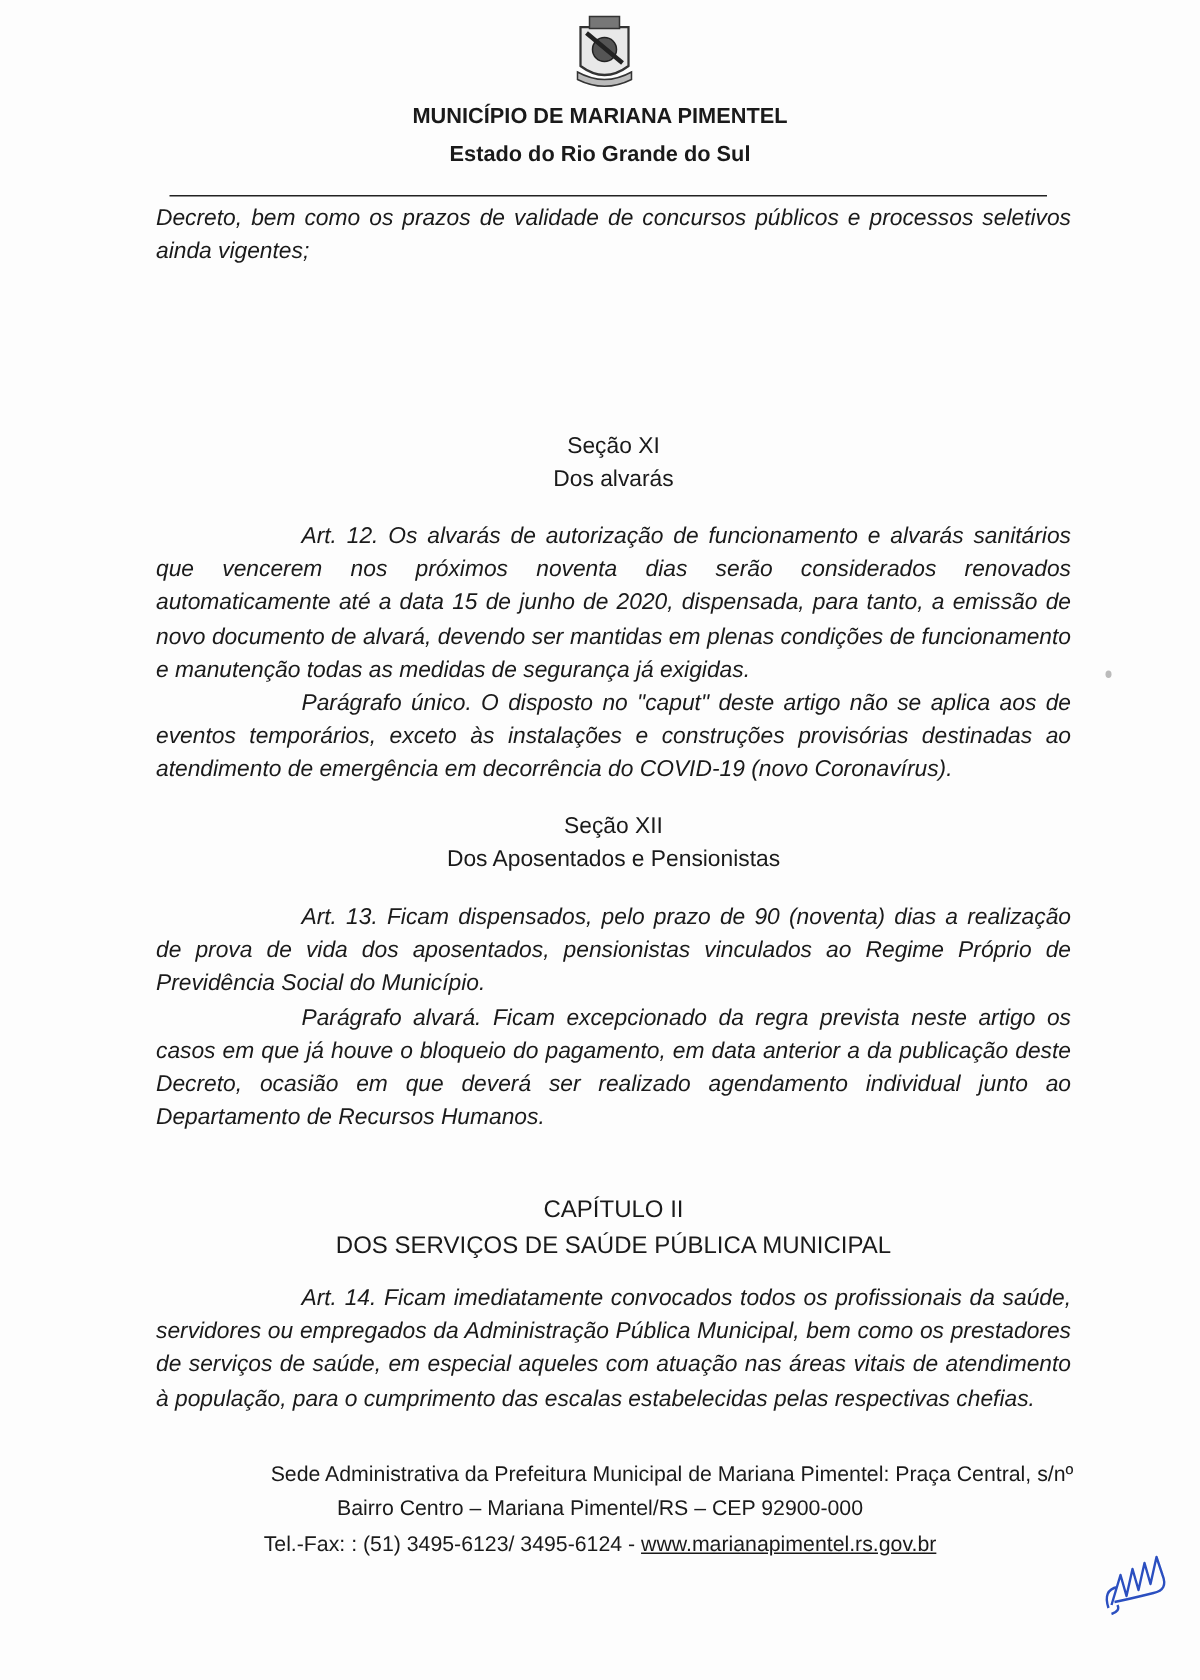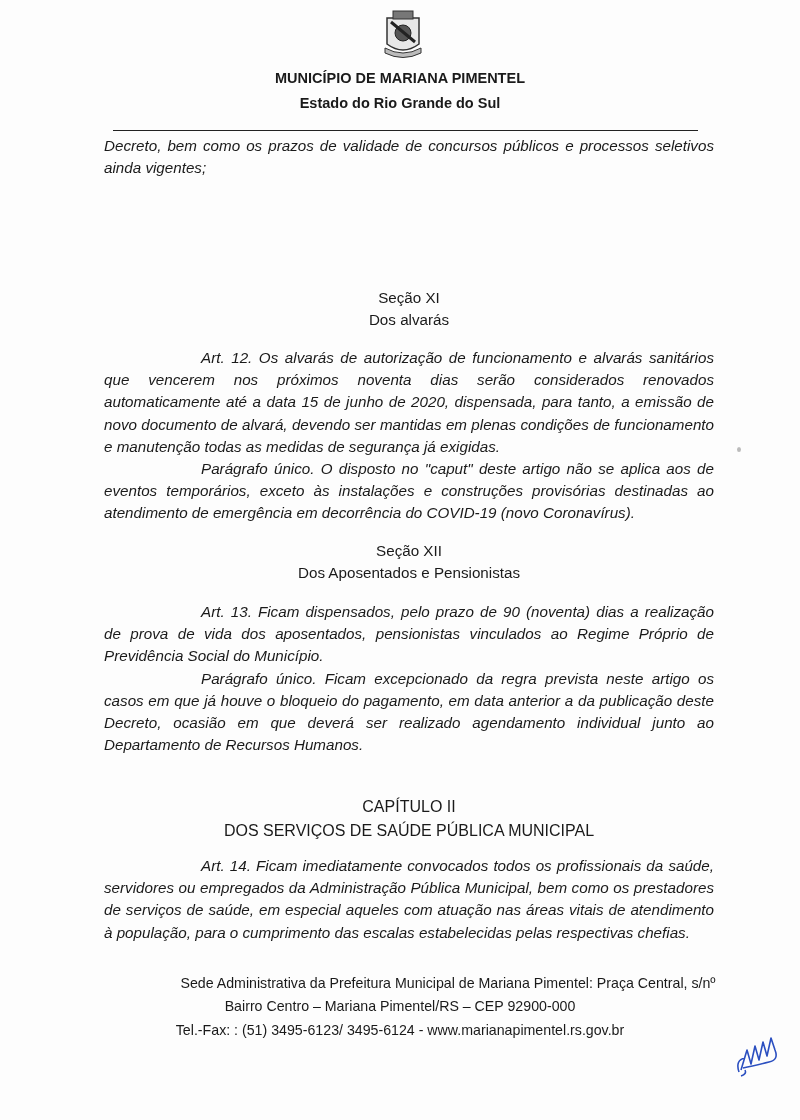--- a/index.html
+++ b/index.html
@@ -13,21 +13,21 @@
   .hdr2 { top: 95px; }
   .rule { position: absolute; left: 113px; top: 130px; width: 585px; height: 0; border-top: 1.5px solid #222; }
   .body { position: absolute; left: 104px; width: 610px; font-size: 15.2px; line-height: 22.2px; text-align: justify; }
   .p { margin: 0; font-style: italic; }
   .ind { text-indent: 97px; }
   .center { text-align: center; }
   .footer { position: absolute; left: 0; width: 800px; text-align: center; font-size: 14.2px; }
   .f1 { top: 975px; padding-left: 48px; }
   .f2 { top: 998px; }
   .f3 { top: 1022px; }
-  .link { color: #1a1a1a; margin-top: 24px; }
+  .link { text-decoration: underline; color: #1a1a1a; margin-top: 24px; }
   .sig { position: absolute; left: 733px; top: 1020px; width: 50px; height: 60px; }
   .speck { position: absolute; left: 737px; top: 447px; width: 4px; height: 5px; background: #bbb; border-radius: 50%; }
 </style>
 </head>
 <body>
 
 <svg class="crest" viewBox="0 0 44 52">
   <path d="M6 10 L38 10 L38 36 Q22 48 6 36 Z" fill="#e8e8e8" stroke="#333" stroke-width="1.5"></path>
   <rect x="12" y="3" width="20" height="8" fill="#777" stroke="#333" stroke-width="1"></rect>
   <circle cx="22" cy="25" r="8" fill="#555" stroke="#222" stroke-width="1"></circle>
@@ -53,21 +53,21 @@
   <p class="p ind">Parágrafo único. O disposto no "caput" deste artigo não se aplica aos de eventos temporários, exceto às instalações e construções provisórias destinadas ao atendimento de emergência em decorrência do COVID-19 (novo Coronavírus).</p>
 </div>
 
 <div class="body center" style="top:540px;">
   <div>Seção XII</div>
   <div>Dos Aposentados e Pensionistas</div>
 </div>
 
 <div class="body" style="top:601px;">
   <p class="p ind">Art. 13. Ficam dispensados, pelo prazo de 90 (noventa) dias a realização de prova de vida dos aposentados, pensionistas vinculados ao Regime Próprio de Previdência Social do Município.</p>
-  <p class="p ind">Parágrafo único. Ficam excepcionado da regra prevista neste artigo os casos em que já houve o bloqueio do pagamento, em data anterior a da publicação deste Decreto, ocasião em que deverá ser realizado agendamento individual junto ao Departamento de Recursos Humanos.</p>
+  <p class="p ind">Parágrafo alvará. Ficam excepcionado da regra prevista neste artigo os casos em que já houve o bloqueio do pagamento, em data anterior a da publicação deste Decreto, ocasião em que deverá ser realizado agendamento individual junto ao Departamento de Recursos Humanos.</p>
 </div>
 
 <div class="body center" style="top:795px; font-size:16px; line-height:24px;">
   <div>CAPÍTULO II</div>
   <div>DOS SERVIÇOS DE SAÚDE PÚBLICA MUNICIPAL</div>
 </div>
 
 <div class="body" style="top:855px;">
   <p class="p ind">Art. 14. Ficam imediatamente convocados todos os profissionais da saúde, servidores ou empregados da Administração Pública Municipal, bem como os prestadores de serviços de saúde, em especial aqueles com atuação nas áreas vitais de atendimento à população, para o cumprimento das escalas estabelecidas pelas respectivas chefias.</p>
 </div>

